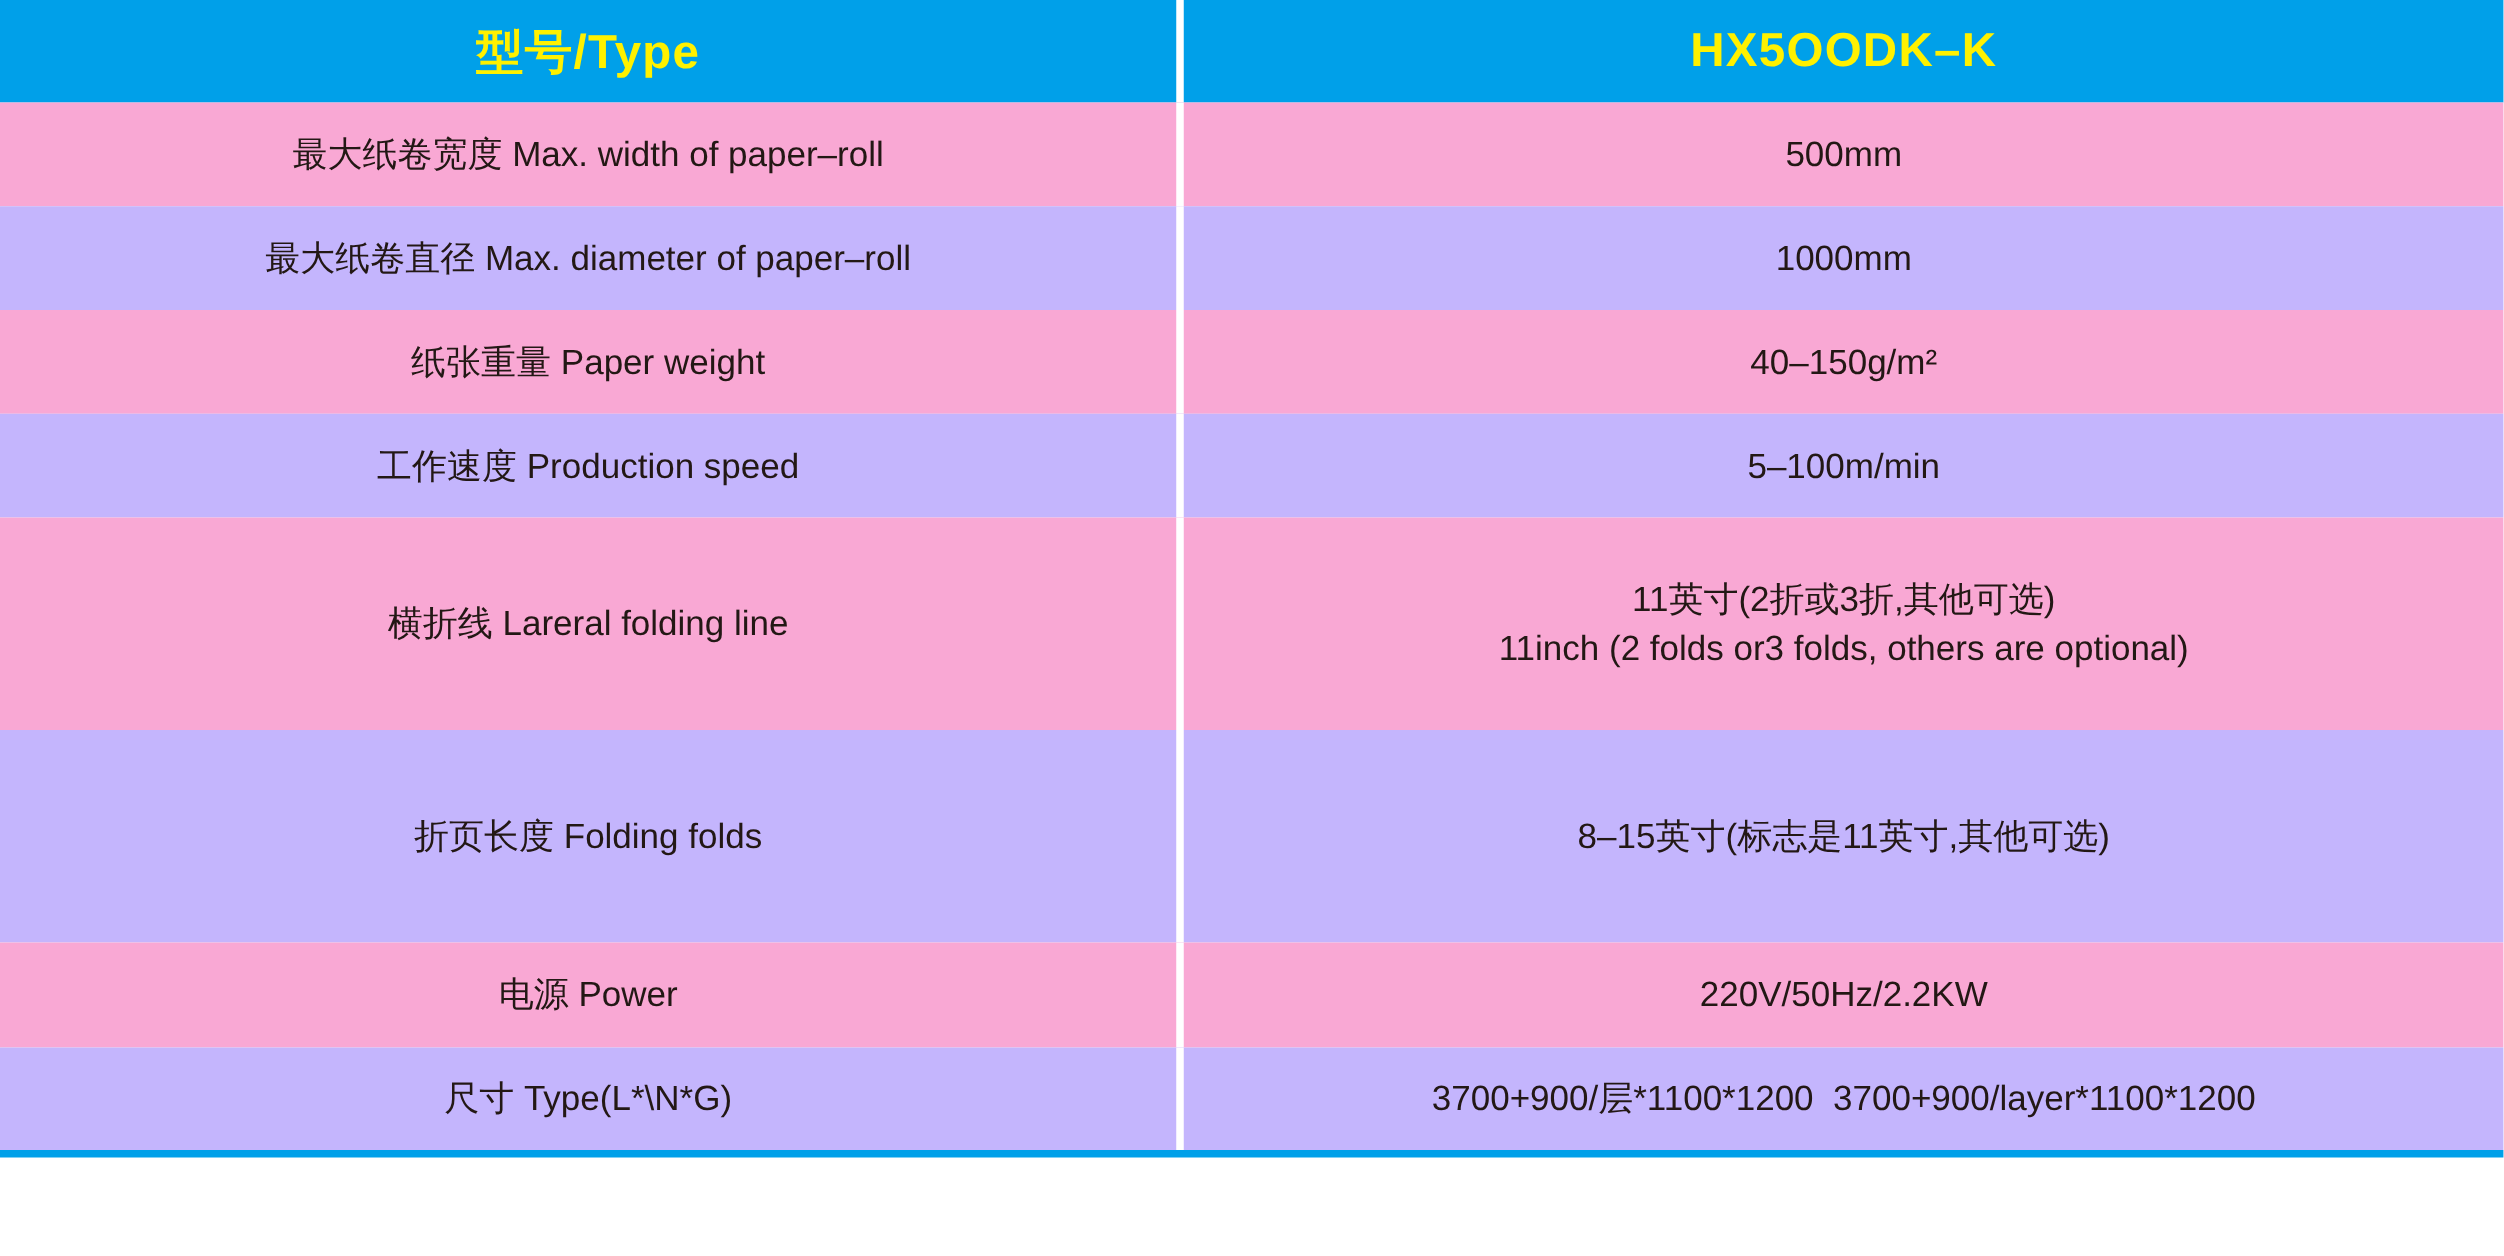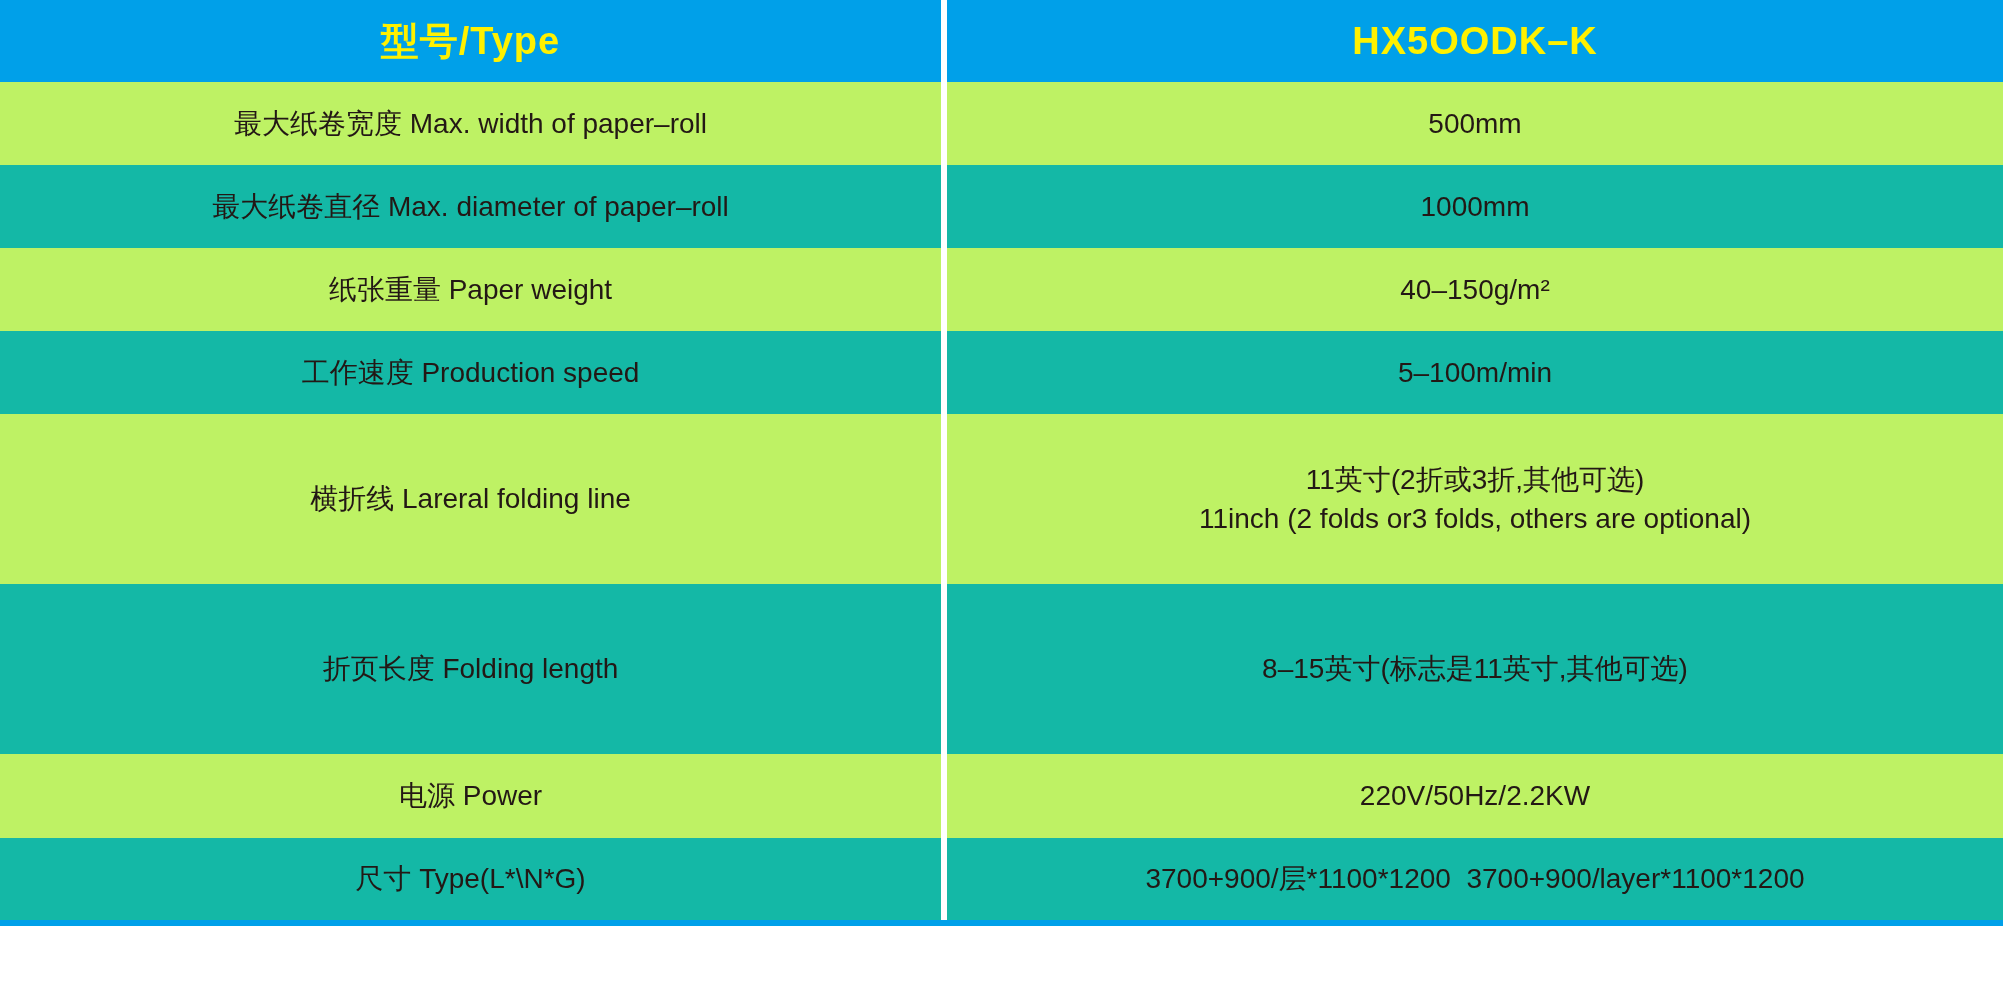--- a/index.html
+++ b/index.html
@@ -35,22 +35,22 @@
     height:82px;
     background:#00A0E9;
   }
   .header-row .cell{
     color:#FFF100;
     font-size:38px;
     font-weight:700;
     letter-spacing:1px;
   }
   .body-row{font-size:28px;line-height:1.4;}
-  .body-row.alt{background:#bef264;}
-  .body-row.plain{background:#14b8a6;justify-content:center;}
+  .body-row.alt{background:#f9a8d4;}
+  .body-row.plain{background:#c4b5fd;justify-content:center;}
   .h83{height:83px;}
   .h84{height:84px;}
   .h82{height:82px;}
   .h79{height:79px;}
   .h170{height:170px;}
   .val-line{display:block;white-space:pre-wrap;}
   .val-line:empty{display:none;}
   .bottom-bar{
     height:6px;
     background:#00A0E9;
@@ -122,21 +122,21 @@
     </div>
     <div class="divider"></div>
     <div class="cell cell-value">
       <span class="val-line">11英寸(2折或3折,其他可选)</span>
       <span class="val-line">11inch (2 folds or3 folds, others are optional)</span>
     </div>
   </div>
 
   <div class="row body-row plain h170">
     <div class="cell cell-label">
-      <span>折页长度 Folding length</span>
+      <span>折页长度 Folding folds</span>
     </div>
     <div class="divider"></div>
     <div class="cell cell-value">
       <span class="val-line">8–15英寸(标志是11英寸,其他可选)</span>
     </div>
   </div>
 
   <div class="row body-row alt h84">
     <div class="cell cell-label">
       <span>电源 Power</span>

